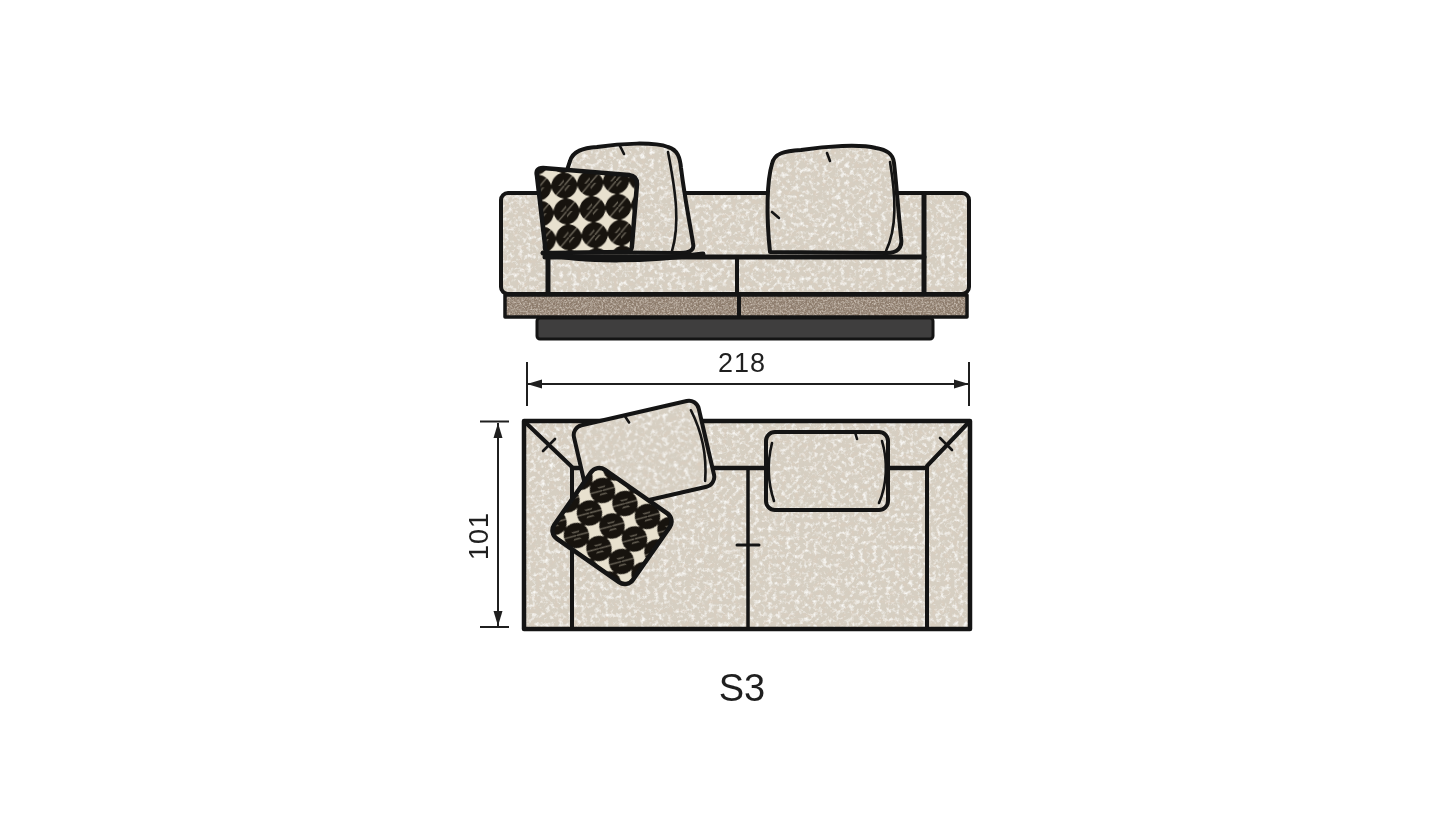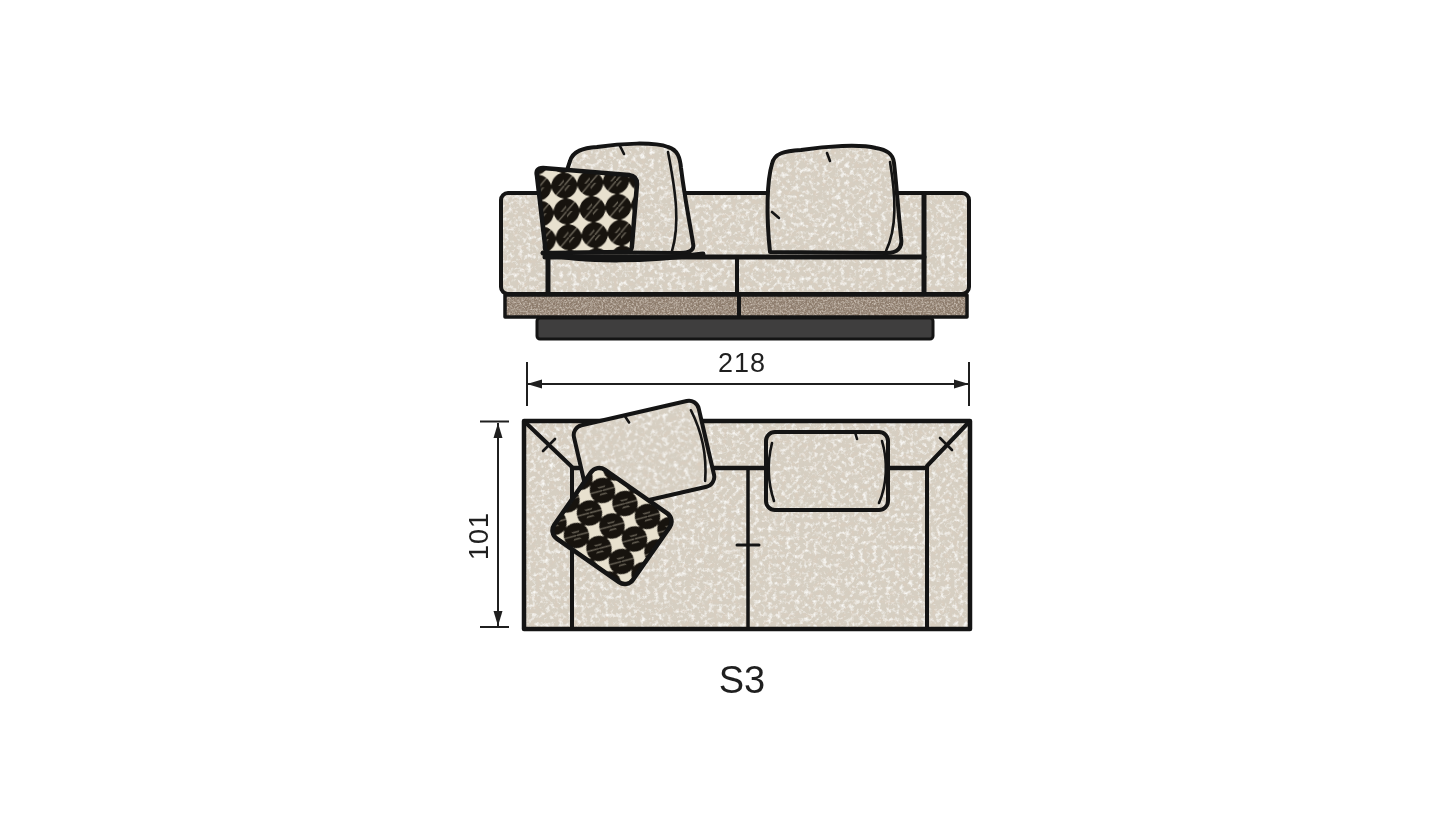--- a/index.html
+++ b/index.html
@@ -53,20 +53,21 @@
   }
   .dim-label.rotated {
     transform: translate(-50%, -50%) rotate(-90deg);
   }
   .model-label {
     position: absolute;
     color: var(--dimension, #1f1f1f);
     font-size: 38px;
     transform: translate(-50%, -50%);
     white-space: nowrap;
+    margin-top: 8px;
   }
 </style>
 </head>
 <body>
 
 <div class="canvas">
 
   <svg class="drawing" width="1445" height="813" viewBox="0 0 1445 813">
     <defs>
 

